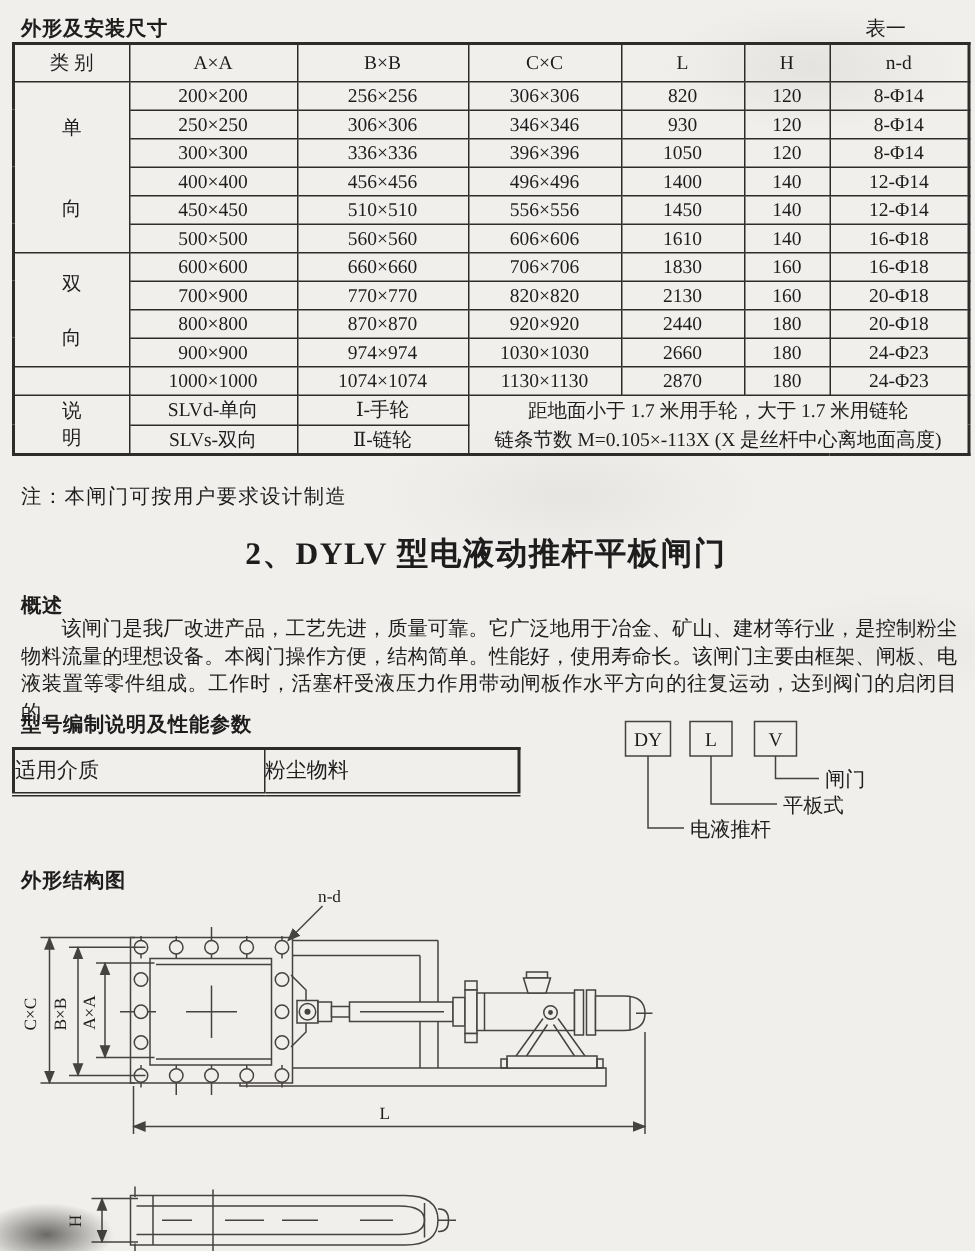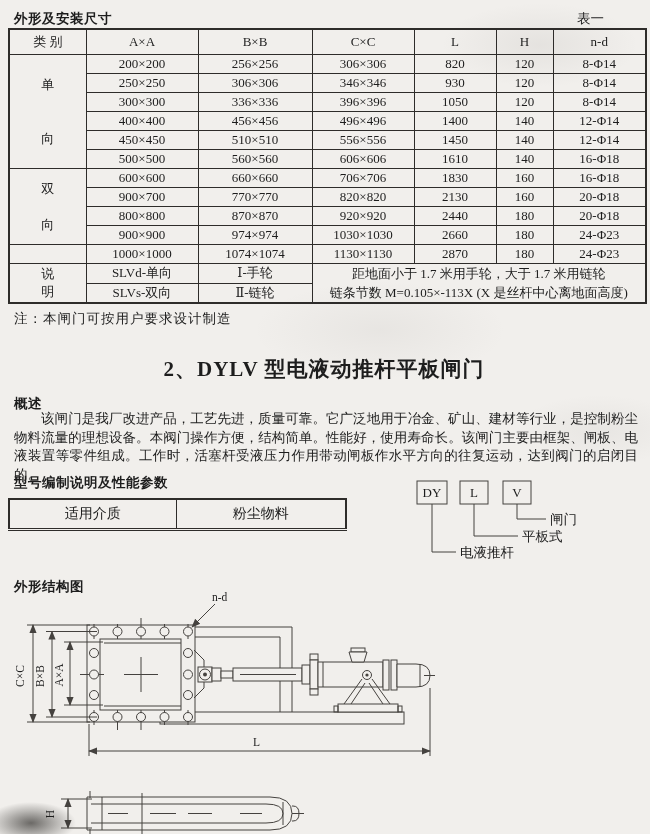--- a/index.html
+++ b/index.html
@@ -38,34 +38,34 @@
   tr.r-d{height:19px;}
   tr.r-n{height:20px;}
   td.grp{vertical-align:middle;}
   .grp-stack{display:flex;flex-direction:column;justify-content:space-around;
     align-items:center;height:100%;}
   .grp-stack span{line-height:1;}
   td.g6 .grp-stack{height:108px;}
   td.g4 .grp-stack{height:72px;}
   td.g2 .grp-stack{height:36px;}
   td.mergednote{font-size:13px;line-height:19px;margin-left:40px;}
-  #note-line{position:absolute;left:14px;top:310px;font-size:13.5px;letter-spacing:1px;}
+  #note-line{position:absolute;left:14px;top:322px;font-size:13.5px;letter-spacing:1px;}
   
   #doc-title{position:absolute;left:0;top:355px;width:648px;text-align:center;
     font-size:21px;font-weight:bold;letter-spacing:1px;}
   #overview-head{left:14px;top:395px;}
   #overview-text{position:absolute;left:14px;top:410px;width:624px;
     font-size:13.5px;line-height:18.6px;text-align:justify;text-indent:2em;}
   #model-head{left:14px;top:474px;}
   
   #params-wrap{position:absolute;left:8px;top:498px;}
   table.params{border-collapse:collapse;table-layout:fixed;width:337px;
     font-size:14px;}
   table.params{border:2px solid #2e2c2a;}
-  table.params td{border:1px solid #2e2c2a;text-align:center;height:28px;padding:0;margin-top:16px;}
+  table.params td{border:1px solid #2e2c2a;text-align:left;height:28px;padding:0;margin-top:16px;}
   table.params tr:first-child td{border-bottom:3px double #2e2c2a;}
   
   #structure-head{left:14px;top:578px;}
   svg{position:absolute;}
   #model-svg{left:410px;top:478px;}
   #structure-svg{left:0;top:588px;}
   svg text{font-family:"Liberation Serif","DejaVu Serif",serif;fill:#1d1d1d;}
   .ln{stroke:#45423f;stroke-width:1;fill:none;}
   .lnfill{stroke:#45423f;stroke-width:1;fill:#f1efec;}
   .dim-txt{font-size:11.5px;}
@@ -162,21 +162,21 @@
               </div>
         </td>
         <td>600×600</td>
             <td>660×660</td>
             <td>706×706</td>
             <td>1830</td>
             <td>160</td>
             <td>16-Φ18</td>
       </tr>
       <tr class="r-d">
-            <td>900×700</td>
+            <td>700×900</td>
             <td>770×770</td>
             <td>820×820</td>
             <td>2130</td>
             <td>160</td>
             <td>20-Φ18</td>
           </tr>
       <tr class="r-d">
             <td>800×800</td>
             <td>870×870</td>
             <td>920×920</td>

